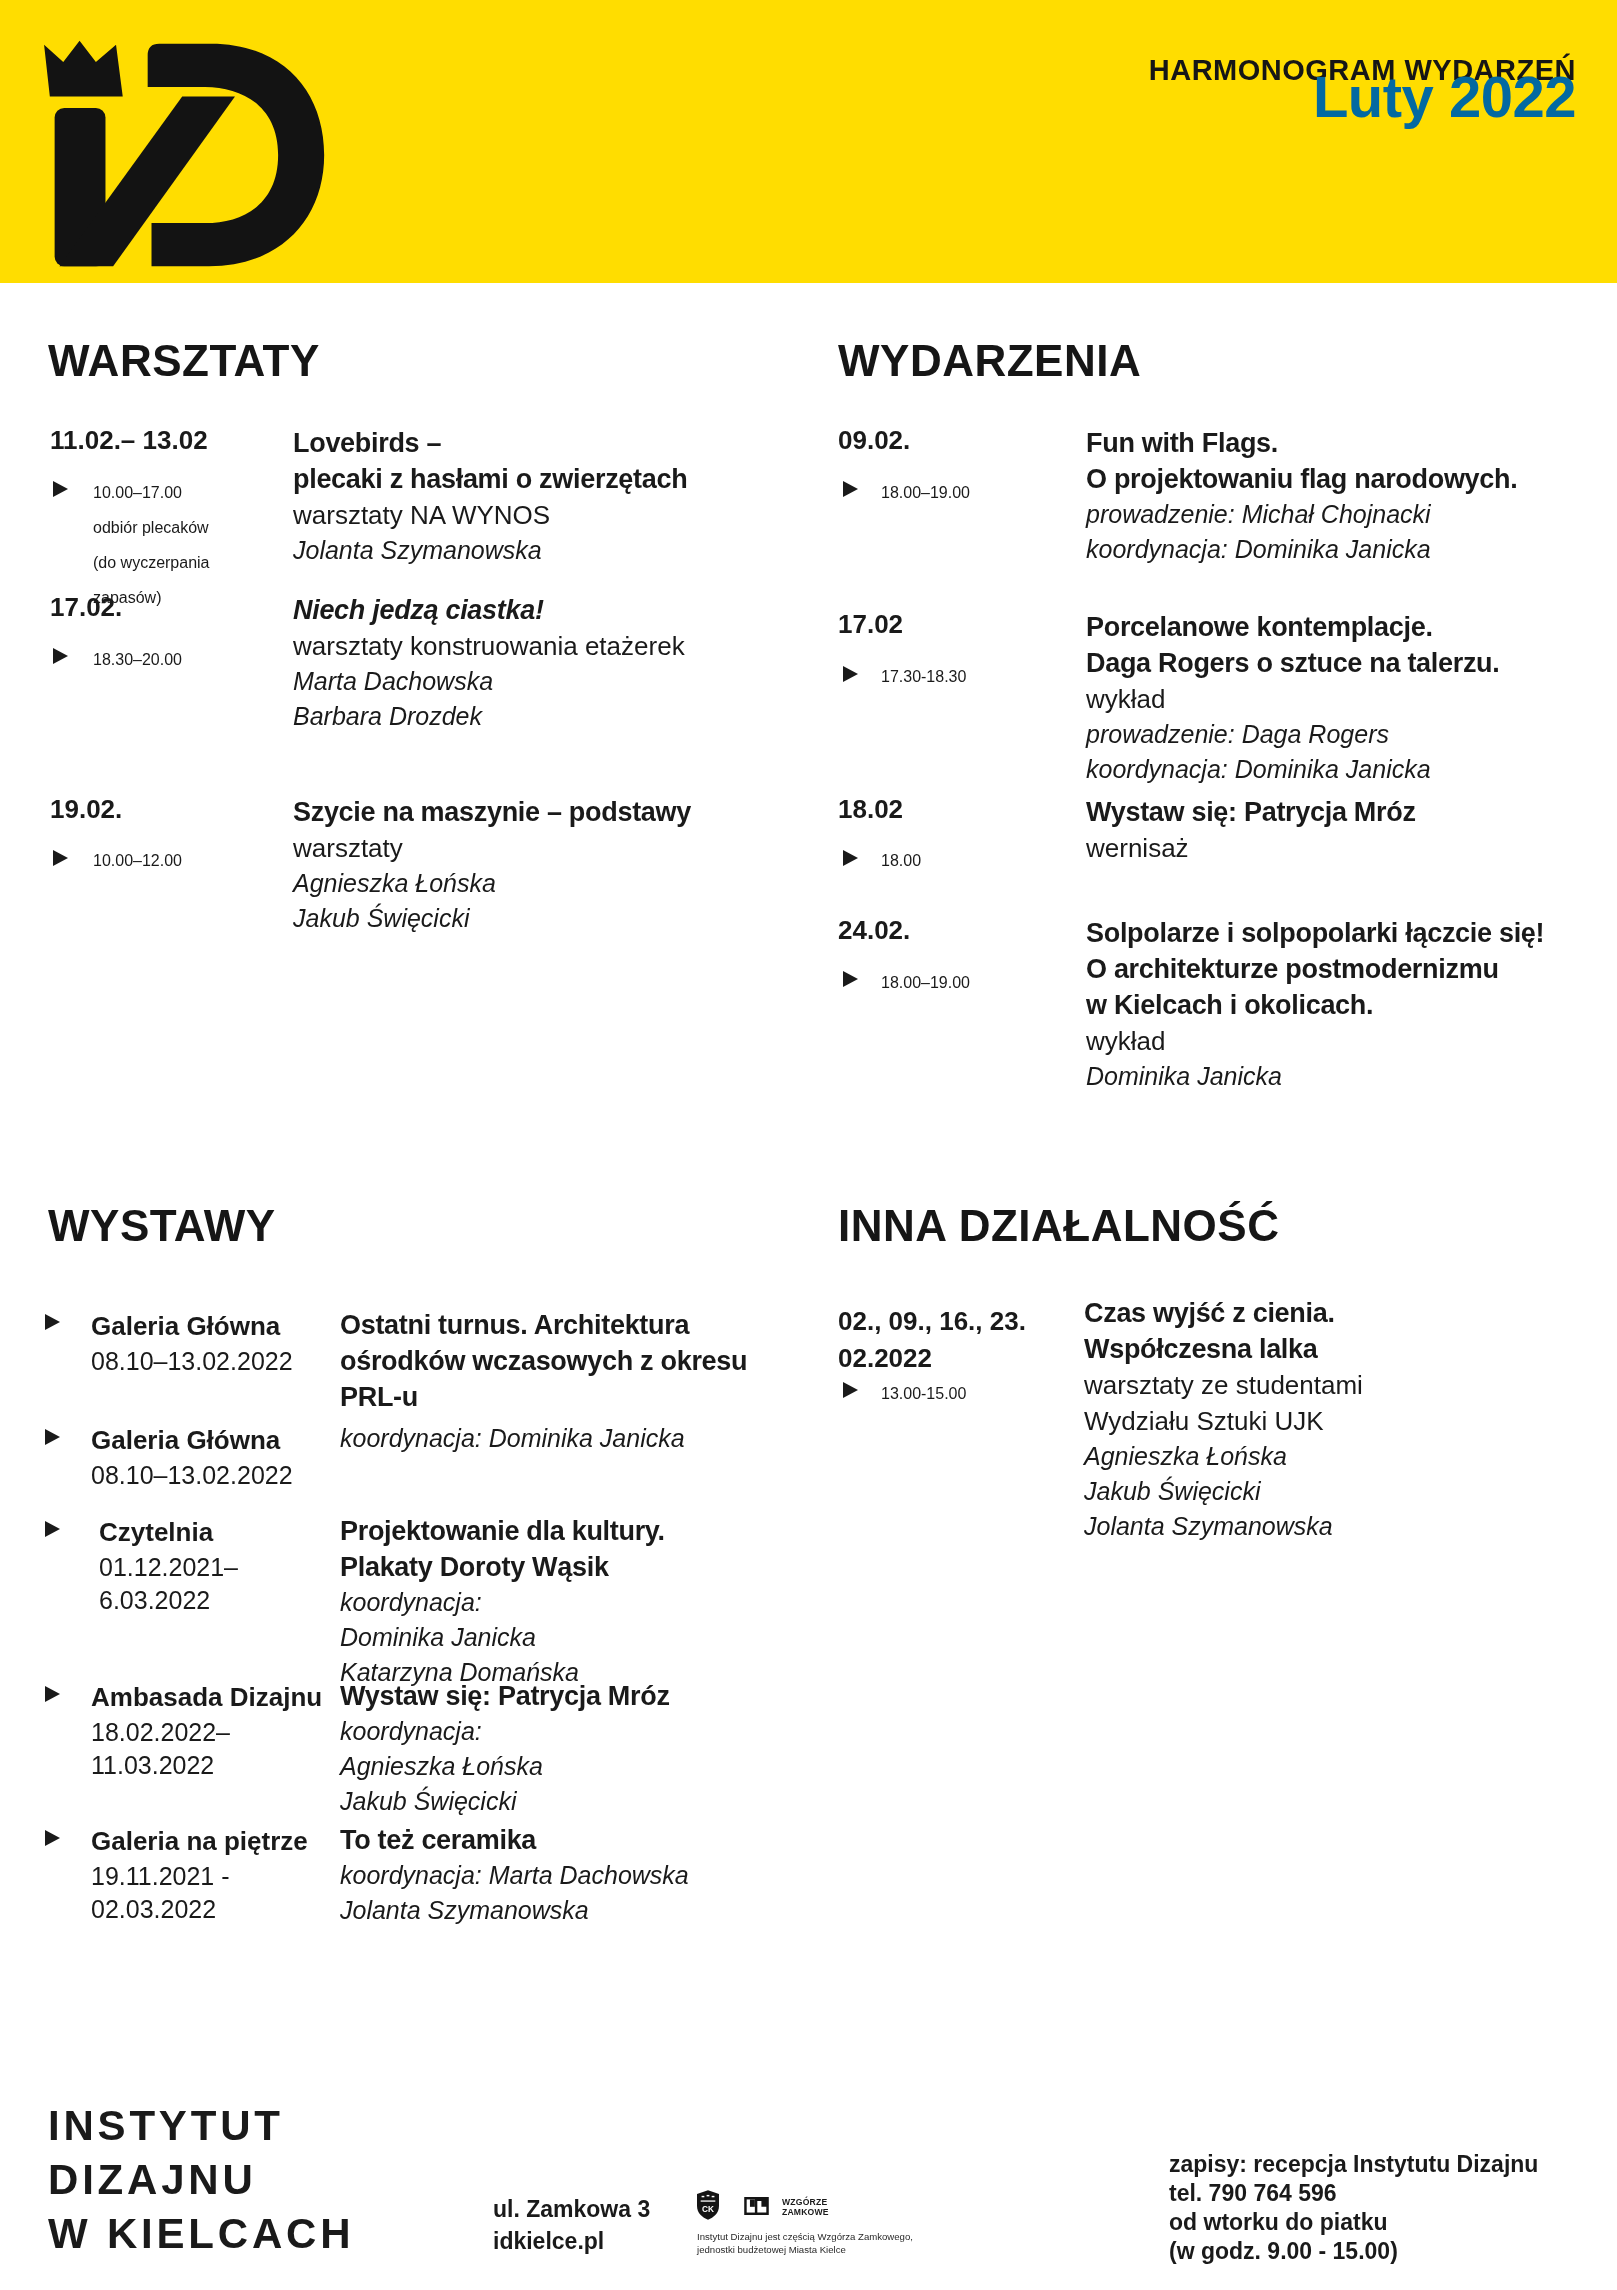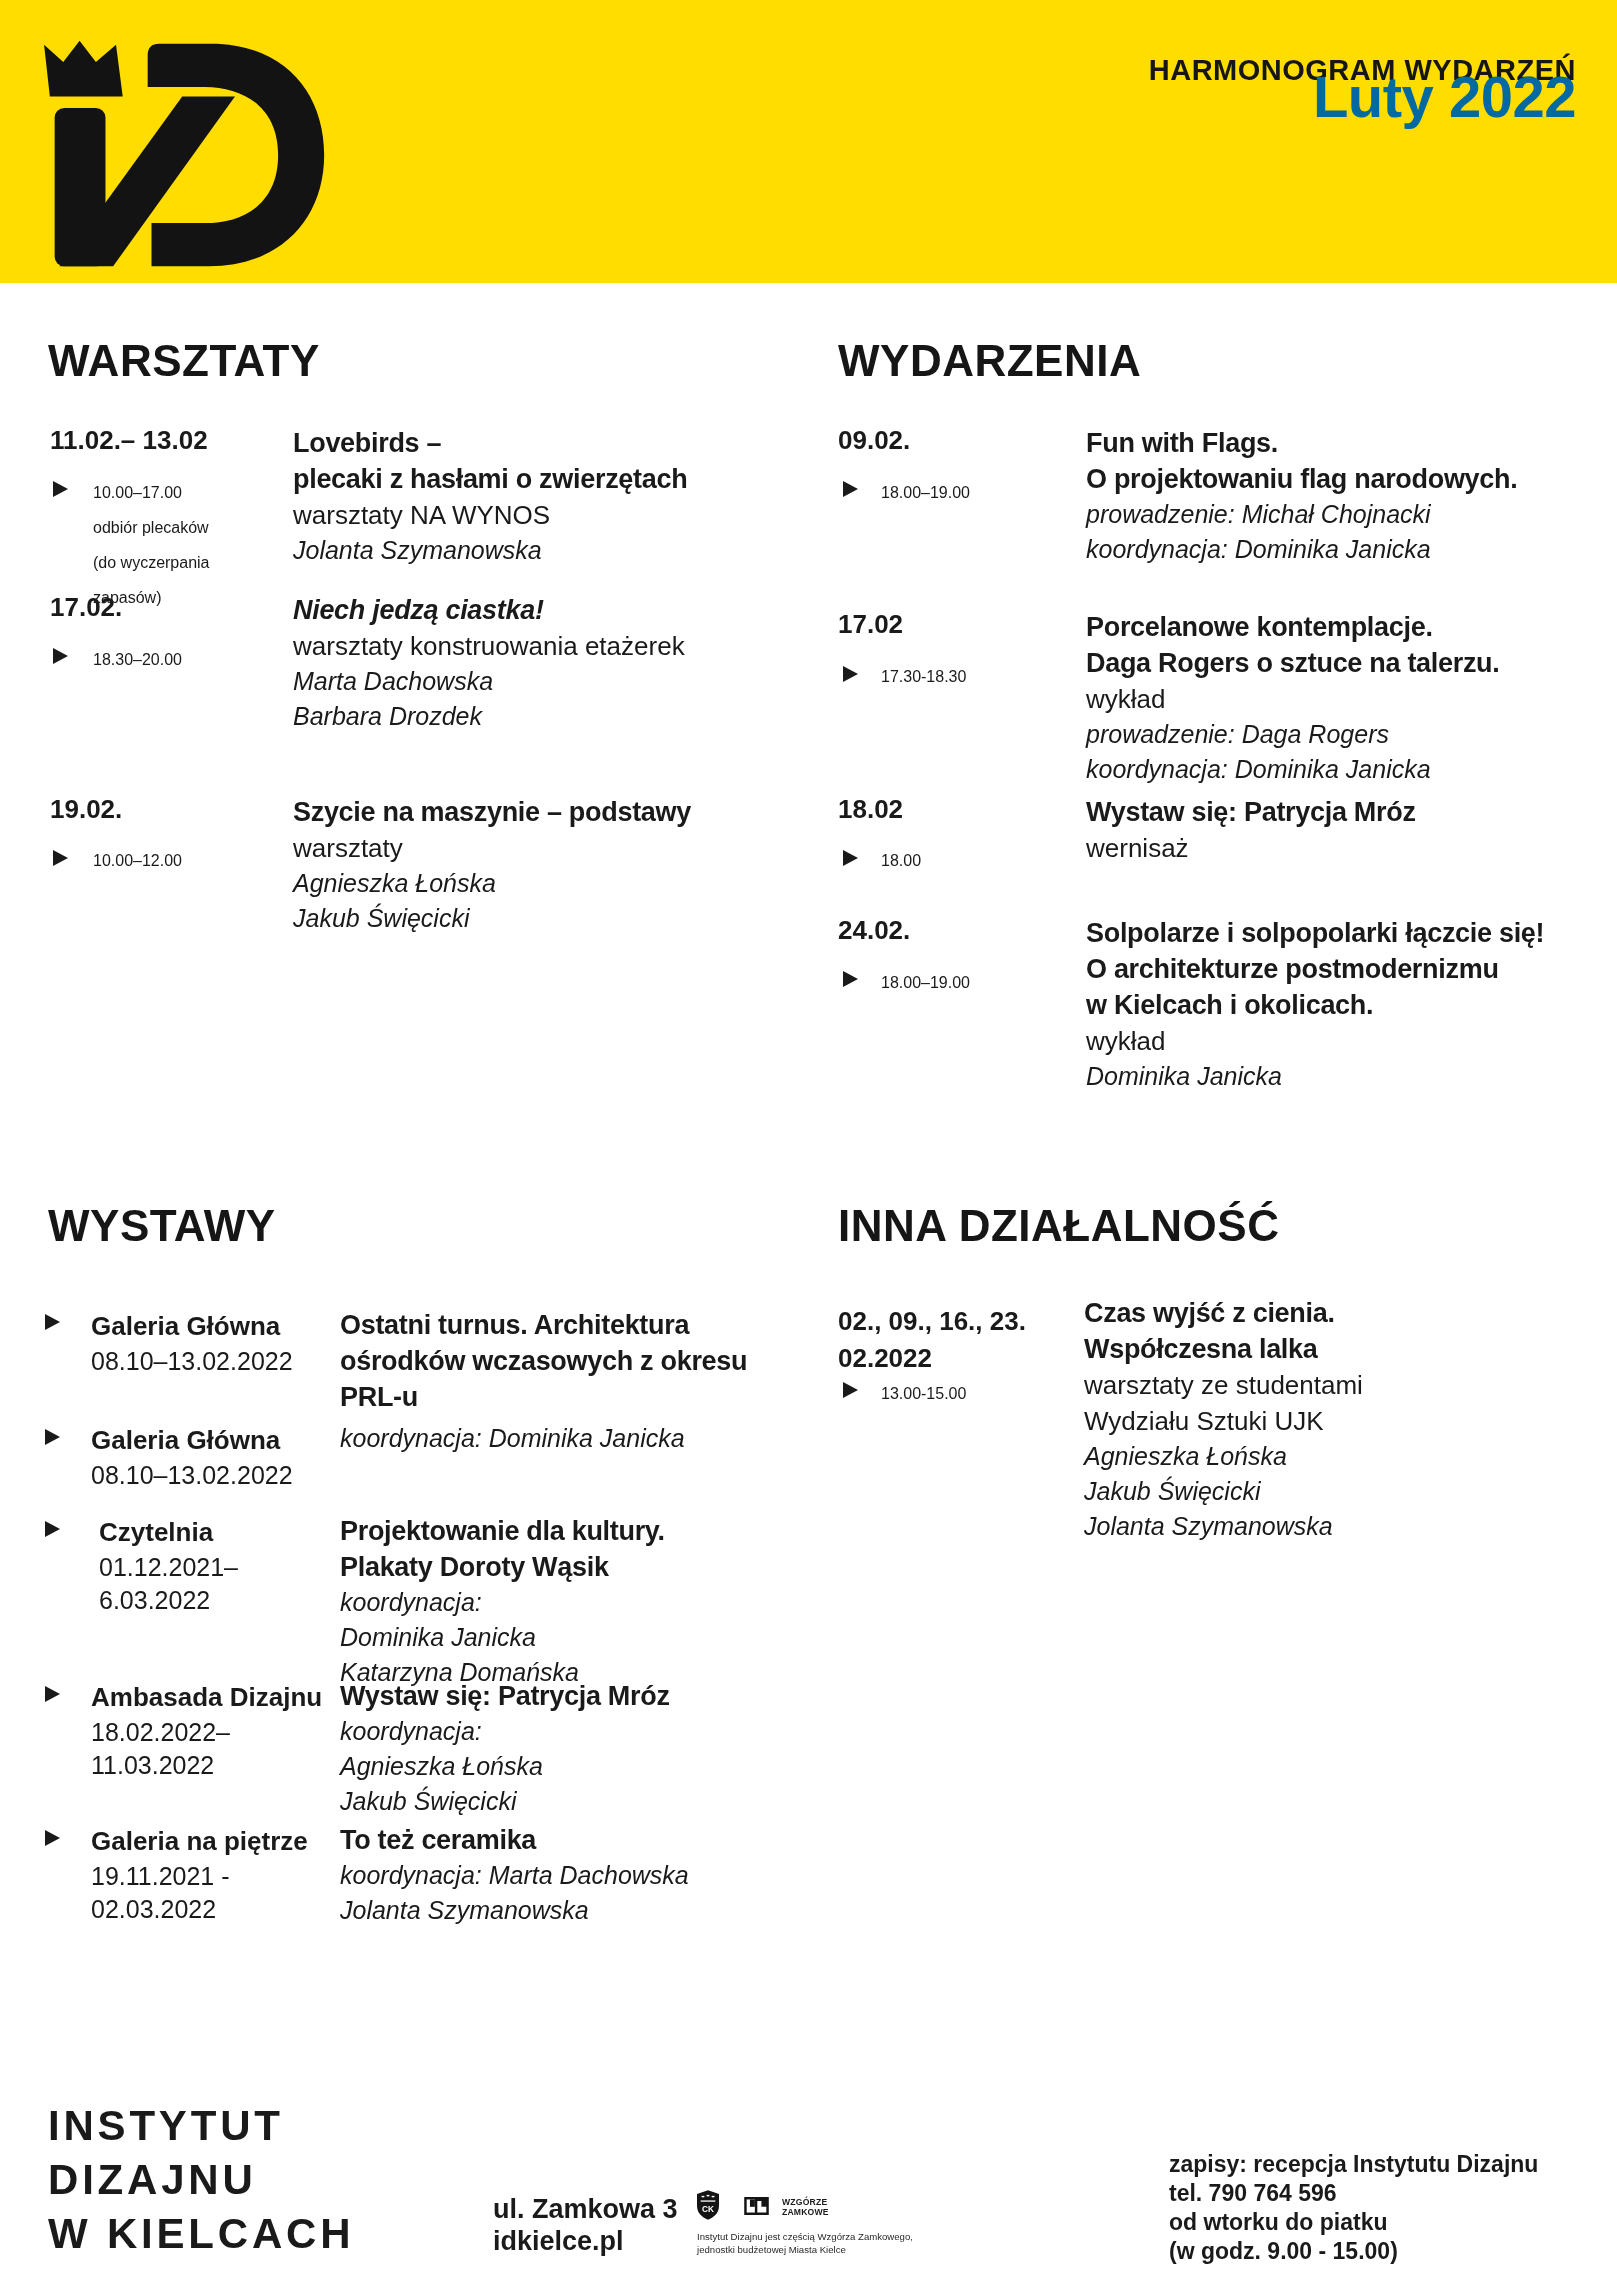--- a/index.html
+++ b/index.html
@@ -27,21 +27,21 @@
   .desc .t.italic{font-style:italic;}
   .desc .m{font-size:26px;}
   .desc .p{font-size:25px;font-style:italic;line-height:35px;}
 
   
   .venue{font-size:26px;font-weight:800;line-height:38px;}
   .vdates{font-size:25px;line-height:33px;}
 
   
   .brand{font-size:42px;font-weight:800;letter-spacing:3.8px;line-height:54px;}
-  .address{font-size:27px;font-weight:800;line-height:32px;}
+  .address{font-size:23px;font-weight:800;line-height:32px;}
   .contact{font-size:23px;font-weight:800;line-height:29px;}
   .partner-note{font-size:9.6px;line-height:12.5px;color:#2a2a2a;}
   .wzg-label{font-size:8.6px;font-weight:800;line-height:9.6px;letter-spacing:0.2px;margin-left:8px;}
 </style>
 </head>
 <body>
 
 <div class="abs band"></div>
 
 <svg class="abs" style="left:43px;top:37px;width:288px;height:235px;" viewBox="0 0 300 245" aria-hidden="true">

